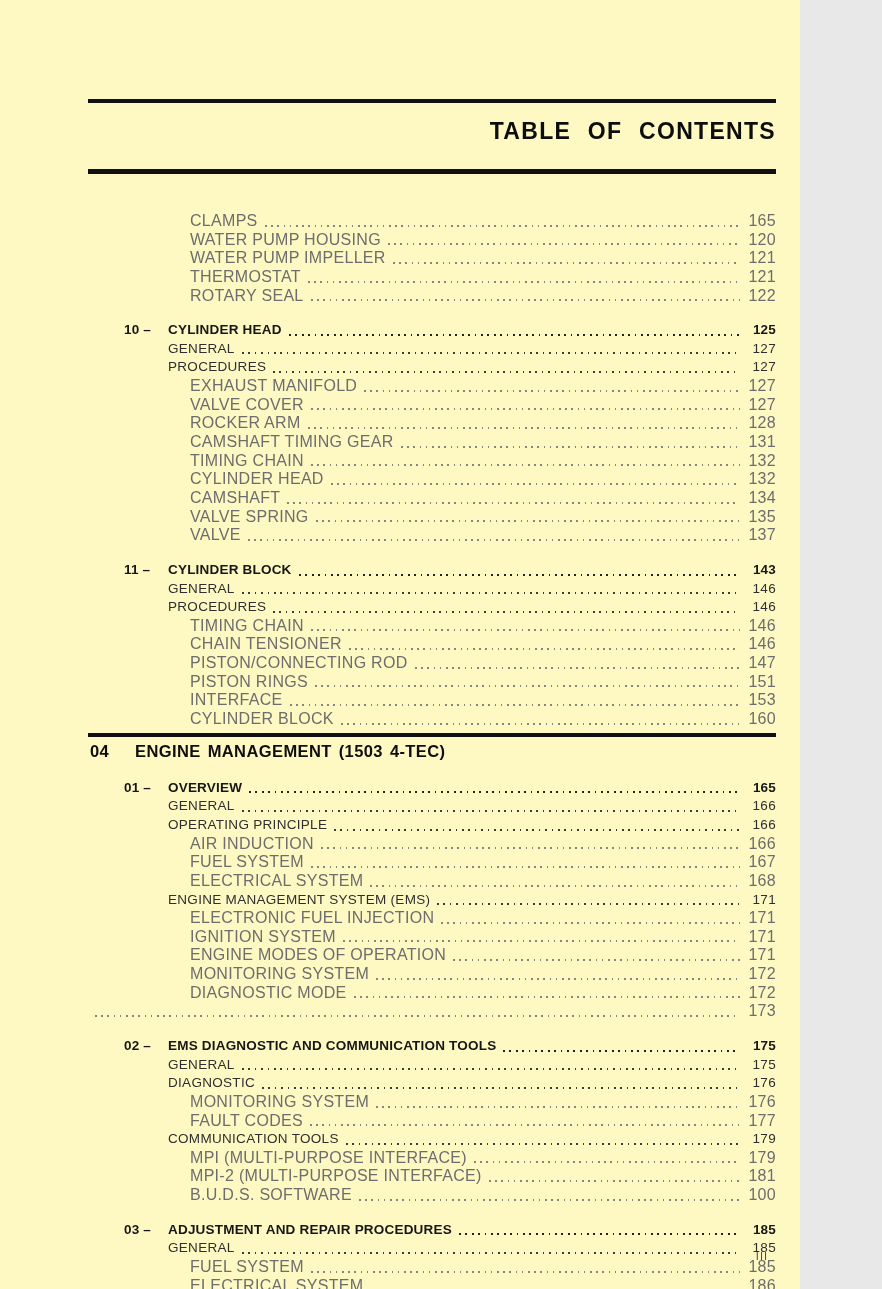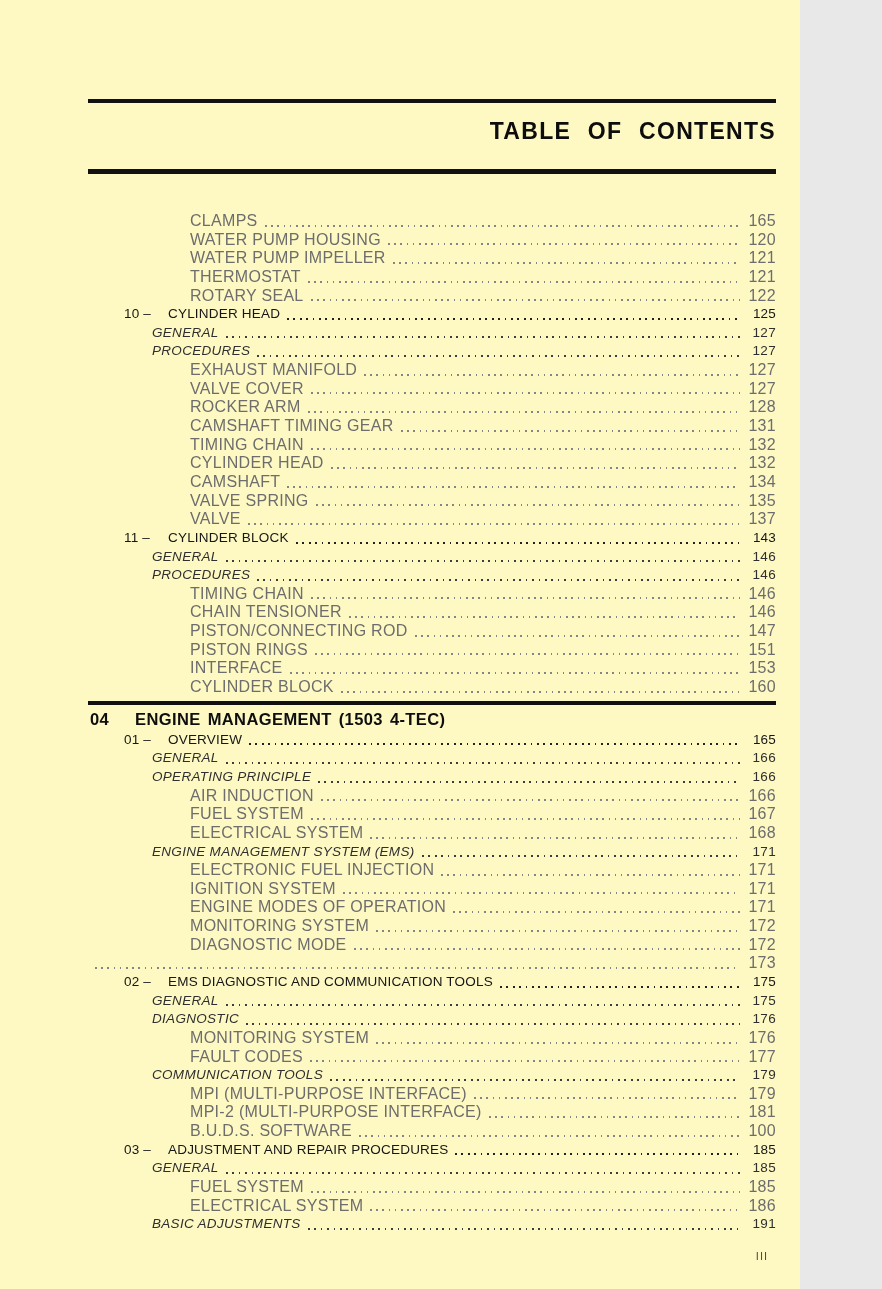--- a/index.html
+++ b/index.html
@@ -32,26 +32,26 @@
   }
   .row .label { flex: 0 0 auto; }
   .dots {
     flex: 1 1 auto;
     height: 2px; align-self: flex-end;
     margin: 0 6px 4px 7px;
     background-image: repeating-linear-gradient(to right, #555 0 1.7px, transparent 1.7px 6.4px);
   }
   .page { flex: 0 0 auto; min-width: 30px; text-align: right; }
 
-  .lvl1 { font-weight: 400; font-size: 13.5px; color: #161616; letter-spacing: 0.2px; }
+  .lvl1 { font-weight: 700; font-size: 13.5px; color: #161616; letter-spacing: 0.2px; margin-top: 16px; }
   .lvl1 .num { margin-left: 36px; width: 44px; }
   .lvl1 .dots { background-image: repeating-linear-gradient(to right, #222 0 1.9px, transparent 1.9px 6.4px); }
 
   .lvl2 { font-size: 13.5px; color: #2f2f2f; letter-spacing: 0.3px; }
-  .lvl2 .label { margin-left: 64px; font-style: italic; }
+  .lvl2 .label { margin-left: 80px; }
   .lvl2 .dots { background-image: repeating-linear-gradient(to right, #3d3d3d 0 1.7px, transparent 1.7px 6.4px); }
 
   .lvl3 { font-size: 16px; color: #6d6d6d; letter-spacing: 0.3px; }
   .lvl3 .label { margin-left: 102px; }
   .lvl3 .dots { background-image: repeating-linear-gradient(to right, #858585 0 1.6px, transparent 1.6px 6.2px); }
 
   .section-rule {
     height: 4px; background: #101010;
     margin: 4px 0 3px 0;
   }

